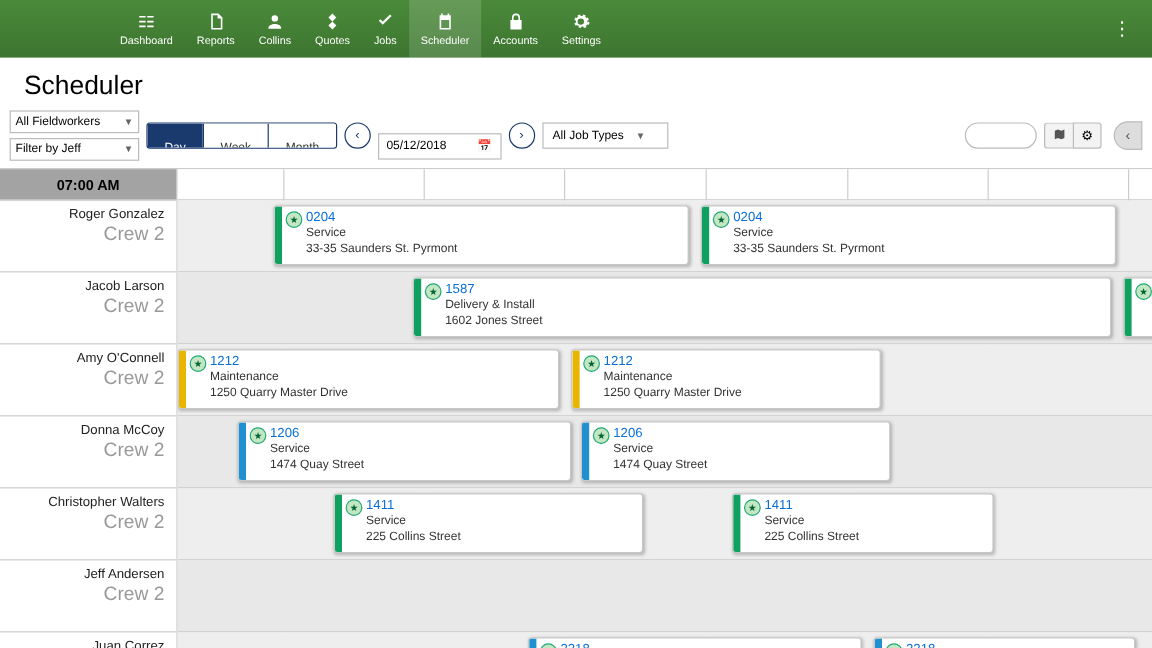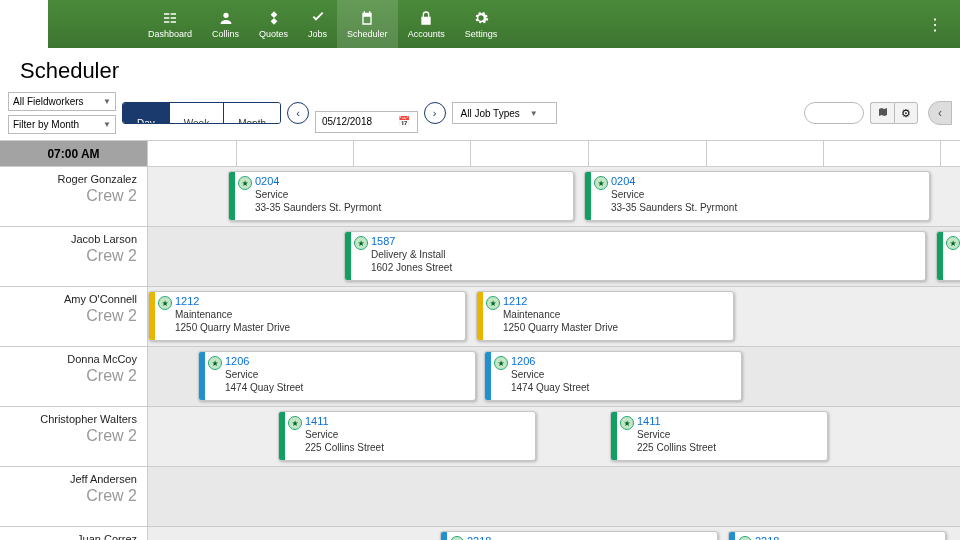--- a/index.html
+++ b/index.html
@@ -1,19 +1,19 @@
 <!DOCTYPE html>
 <html><head>
 <meta charset="utf-8">
 <style>
 * { margin:0; padding:0; box-sizing:border-box; font-family:Arial,Helvetica,sans-serif; }
 body { width:960px; height:540px; overflow:hidden; background:#fff; position:relative; }
 
 
-.topnav { background:linear-gradient(to bottom,#4a8a3a,#3d7530); height:48px; display:flex; align-items:flex-start; padding:0 20px 0 90px; color:#fff; position:relative;margin-left:48px; }
+.topnav { background:linear-gradient(to bottom,#4a8a3a,#3d7530); height:48px; display:flex; align-items:flex-start; padding:0 20px 0 90px; color:#fff; position:relative; }
 .nav-item { display:flex; flex-direction:column; align-items:center; justify-content:center; padding:0 10px; height:48px; cursor:pointer; font-size:9px; }
 .nav-item.active { background:rgba(255,255,255,0.15); }
 .nav-icon { width:16px; height:16px; margin-bottom:3px; display:flex; align-items:center; justify-content:center; }
 .nav-icon svg { width:16px; height:16px; fill:#fff; }
 .nav-more { position:absolute; right:15px; top:50%; transform:translateY(-50%); color:#fff; font-size:16px; letter-spacing:2px; cursor:pointer; }
 
 
 .page-title { font-size:22px; font-weight:400; padding:10px 20px 8px; }
 
 
@@ -71,20 +71,28 @@
       <span class="nav-icon">
         <svg viewBox="0 0 24 24">
           <path d="M3 5h8v2H3zm0 6h8v2H3zm0 6h8v2H3zM13 5h8v2h-8zm0 6h8v2h-8zm0 6h8v2h-8z"></path>
         </svg>
       </span>
       <span>Dashboard</span>
     </div>
   <div class="nav-item">
       <span class="nav-icon">
         <svg viewBox="0 0 24 24">
+          <path d="M6 2h9l5 5v15H6zM8 4v16h10V8h-4V4z"></path>
+        </svg>
+      </span>
+      <span>Reports</span>
+    </div>
+  <div class="nav-item">
+      <span class="nav-icon">
+        <svg viewBox="0 0 24 24">
           <path d="M12 12a4 4 0 100-8 4 4 0 000 8zm-8 8c0-3 4-5 8-5s8 2 8 5v1H4z"></path>
         </svg>
       </span>
       <span>Collins</span>
     </div>
   <div class="nav-item">
       <span class="nav-icon">
         <svg viewBox="0 0 24 24">
           <path d="M7 7l5-5 5 5-5 5zm0 10l5-5 5 5-5 5z"></path>
         </svg>
@@ -128,21 +136,21 @@
 
 <div class="page-title">Scheduler</div>
 
 <div class="toolbar">
   <div class="filter-stack">
     <div class="filter-select">
         <span>All Fieldworkers</span>
         <span class="caret">▼</span>
       </div>
     <div class="filter-select">
-        <span>Filter by Month</span>
+        <span>Filter by Jeff</span>
         <span class="caret">▼</span>
       </div>
   </div>
   <div class="seg">
     <button class="active">Day</button>
     <button>Week</button>
     <button>Month</button>
   </div>
   <div class="nav-arrow">‹</div>
   <div class="date-box">

